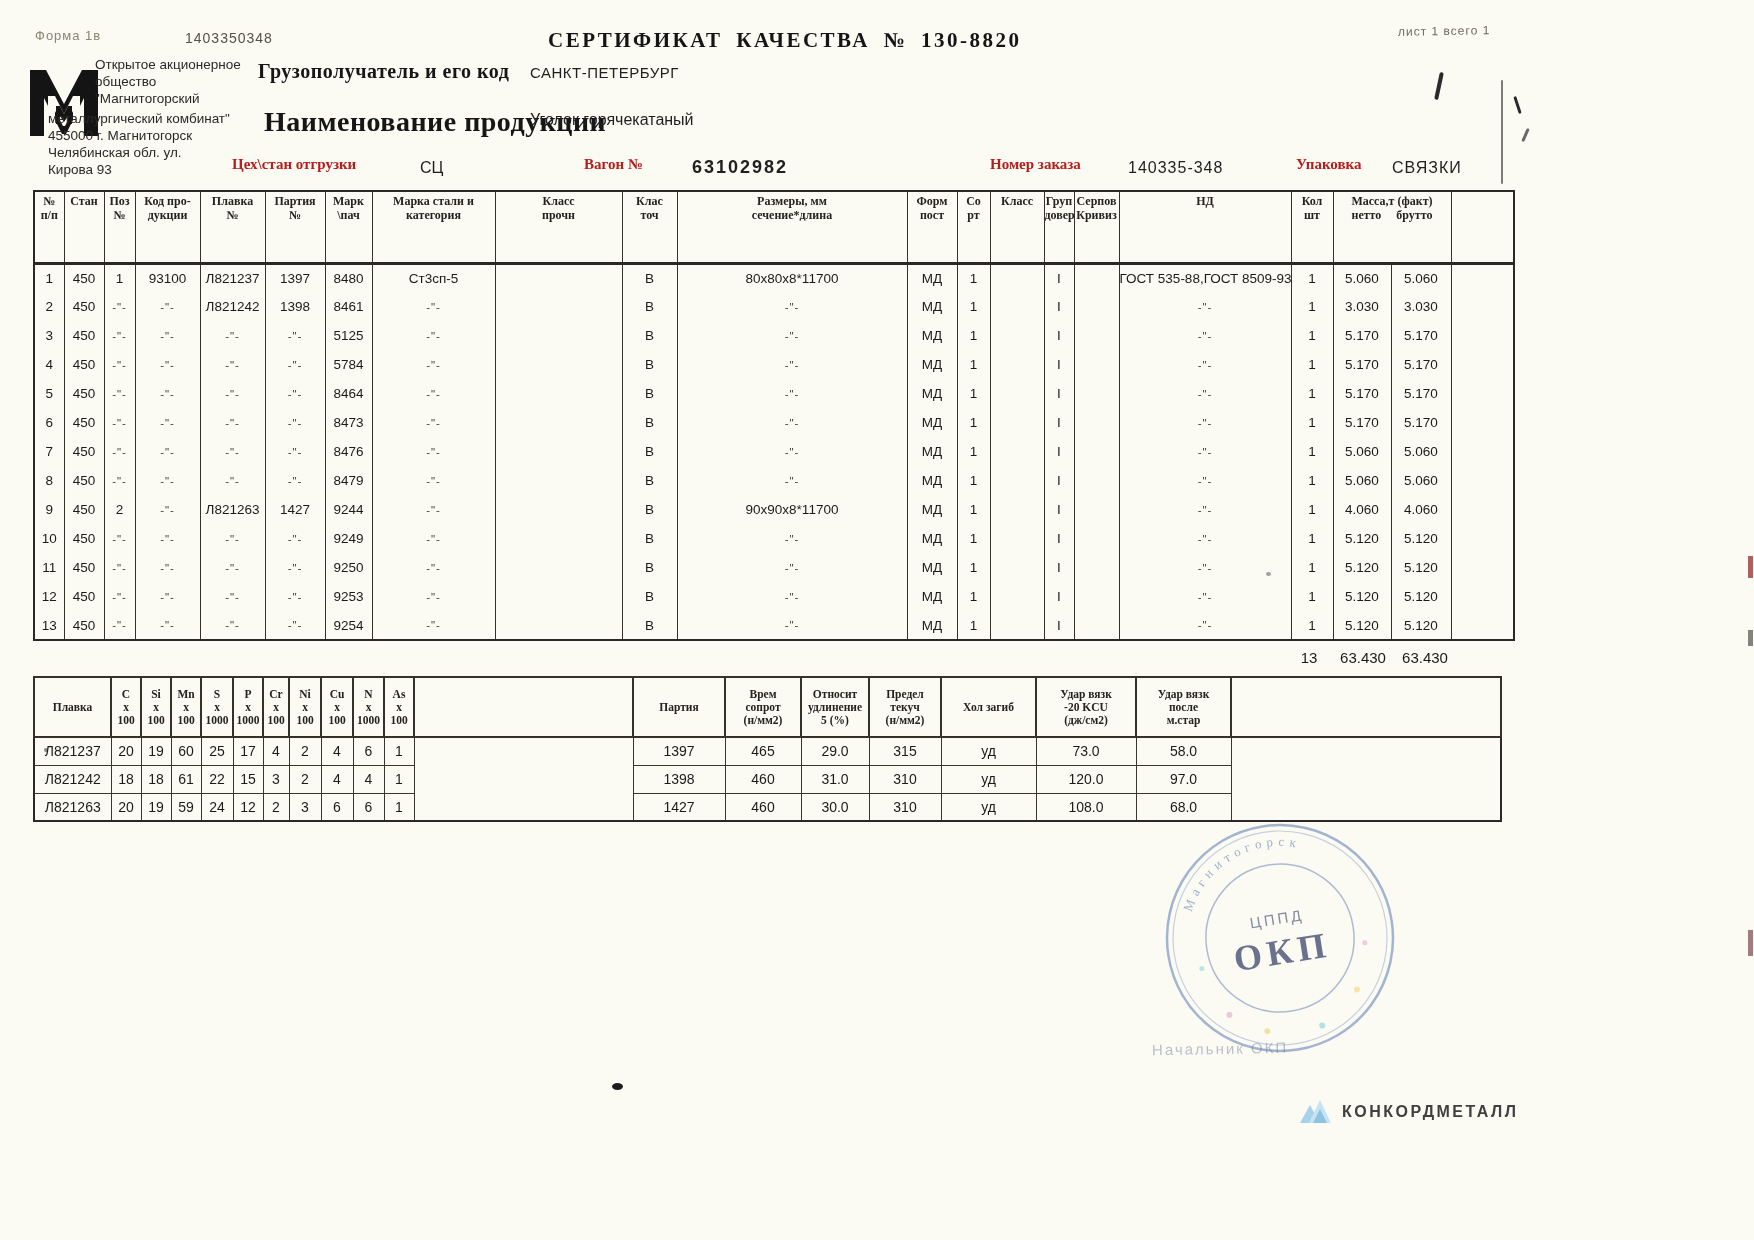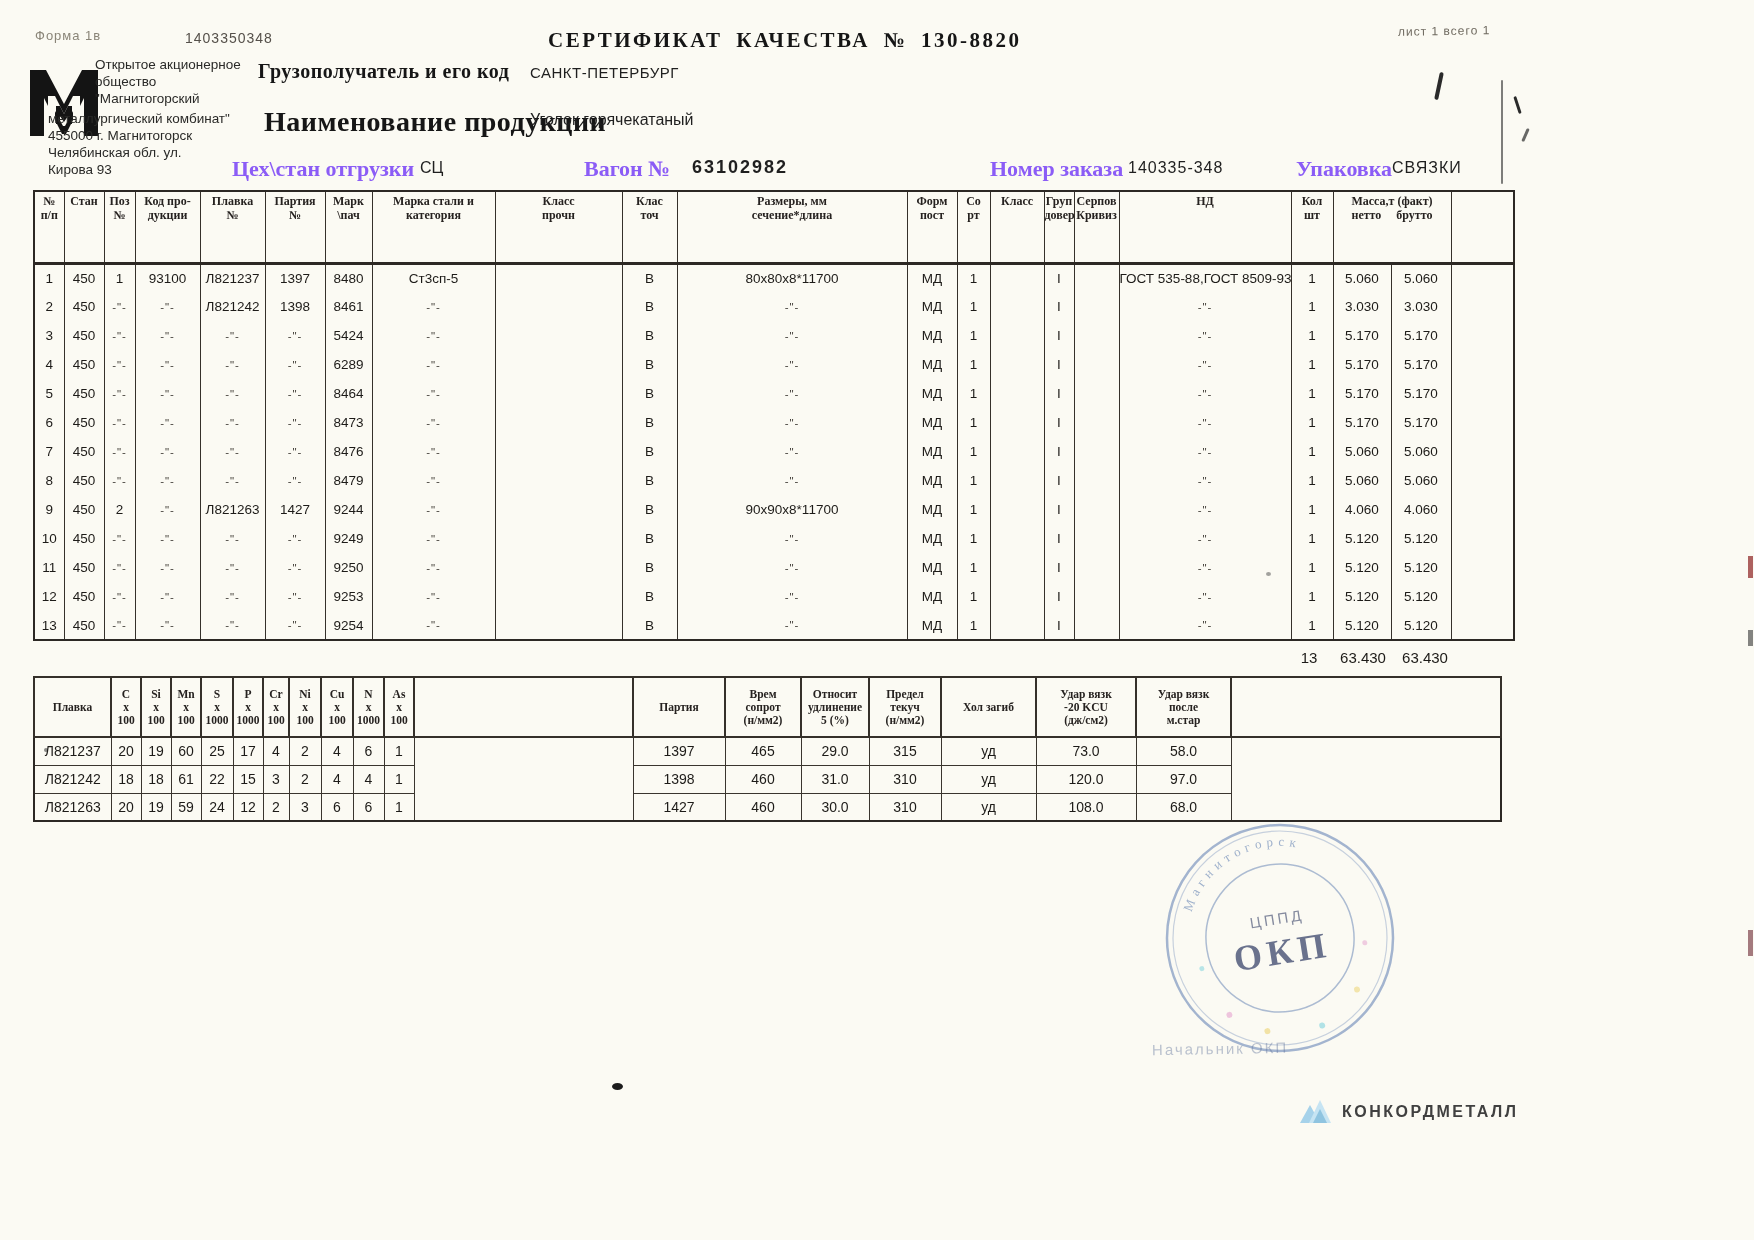--- a/index.html
+++ b/index.html
@@ -15,21 +15,21 @@
   .sheet-info{left:1398px;top:24px;font-size:12px;color:#6f6a60;transform:rotate(-1deg);letter-spacing:1px;}
   .doc-title{left:548px;top:28px;font-family:"Liberation Serif",serif;font-weight:bold;
     font-size:21px;letter-spacing:2.5px;word-spacing:6px;color:#151515;}
   .company-top{left:95px;top:56px;font-size:13.5px;line-height:17px;white-space:pre-line;color:#2a2a28;}
   .company-bottom{left:48px;top:110px;font-size:13.5px;line-height:17px;white-space:pre-line;color:#2a2a28;}
   .lbl{font-family:"Liberation Serif",serif;font-weight:bold;color:#161616;}
   .consignee-label{left:258px;top:60px;font-size:20px;letter-spacing:.5px;}
   .consignee-value{left:530px;top:64px;font-size:15px;letter-spacing:.5px;}
   .product-label{left:264px;top:106px;font-size:28px;letter-spacing:.5px;}
   .product-value{left:530px;top:111px;font-size:16px;}
-  .ship-lbl{font-family:"Liberation Serif",serif;font-weight:bold;font-size:22px;color:#8b5cf6;}
+  .ship-lbl{font-family:"Liberation Serif",serif;font-weight:bold;font-size:15px;color:#b91c1c;}
   .shop-label{left:232px;top:156px;}
   .shop-value{left:420px;top:159px;font-size:16px;}
   .wagon-label{left:584px;top:156px;}
   .wagon-value{left:692px;top:157px;font-size:18px;font-weight:bold;letter-spacing:2px;}
   .order-label{left:990px;top:156px;}
   .order-value{left:1128px;top:159px;font-size:16px;letter-spacing:1px;}
   .packing-label{left:1296px;top:156px;}
   .packing-value{left:1392px;top:159px;font-size:16px;letter-spacing:1px;}
   
   table{border-collapse:collapse;table-layout:fixed;position:absolute;background:transparent;}
@@ -212,21 +212,21 @@
         <td>3.030</td>
         <td></td>
       </tr>
       <tr style="height: 29px;">
         <td>3</td>
         <td>450</td>
         <td class="ditto">-"-</td>
         <td class="ditto">-"-</td>
         <td class="ditto">-"-</td>
         <td class="ditto">-"-</td>
-        <td>5424</td>
+        <td>5125</td>
         <td class="ditto">-"-</td>
         <td></td>
         <td>В</td>
         <td class="ditto">-"-</td>
         <td>МД</td>
         <td>1</td>
         <td></td>
         <td>I</td>
         <td></td>
         <td class="ditto">-"-</td>
@@ -235,21 +235,21 @@
         <td>5.170</td>
         <td></td>
       </tr>
       <tr style="height: 29px;">
         <td>4</td>
         <td>450</td>
         <td class="ditto">-"-</td>
         <td class="ditto">-"-</td>
         <td class="ditto">-"-</td>
         <td class="ditto">-"-</td>
-        <td>6289</td>
+        <td>5784</td>
         <td class="ditto">-"-</td>
         <td></td>
         <td>В</td>
         <td class="ditto">-"-</td>
         <td>МД</td>
         <td>1</td>
         <td></td>
         <td>I</td>
         <td></td>
         <td class="ditto">-"-</td>

